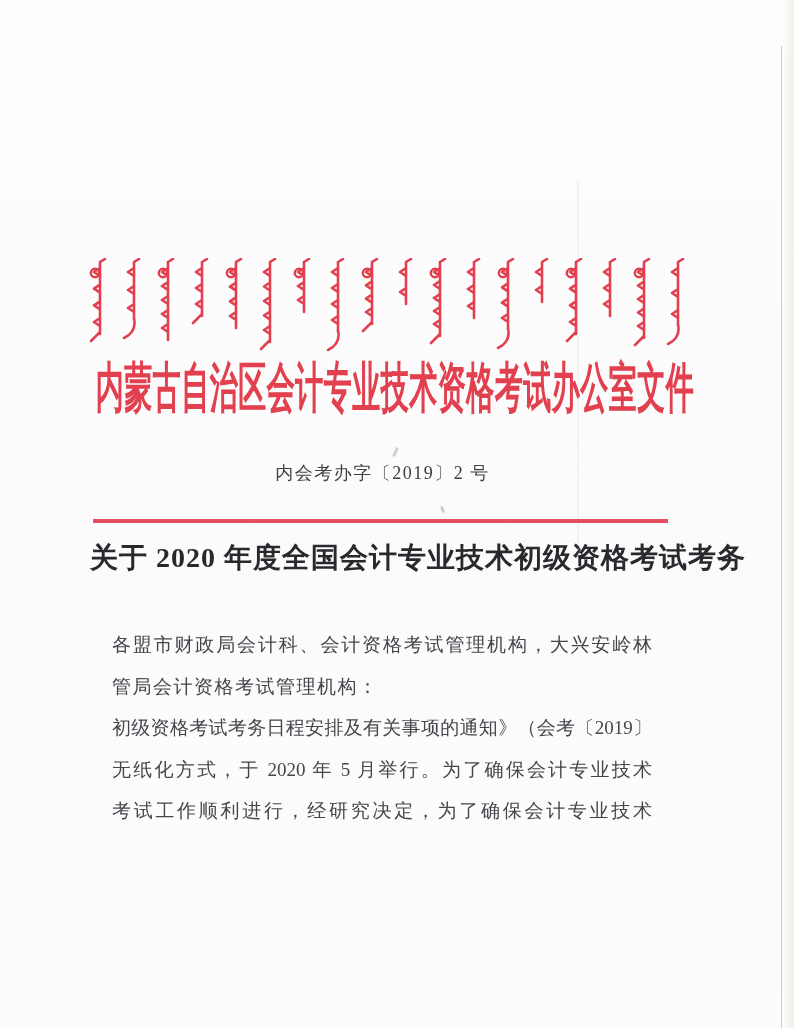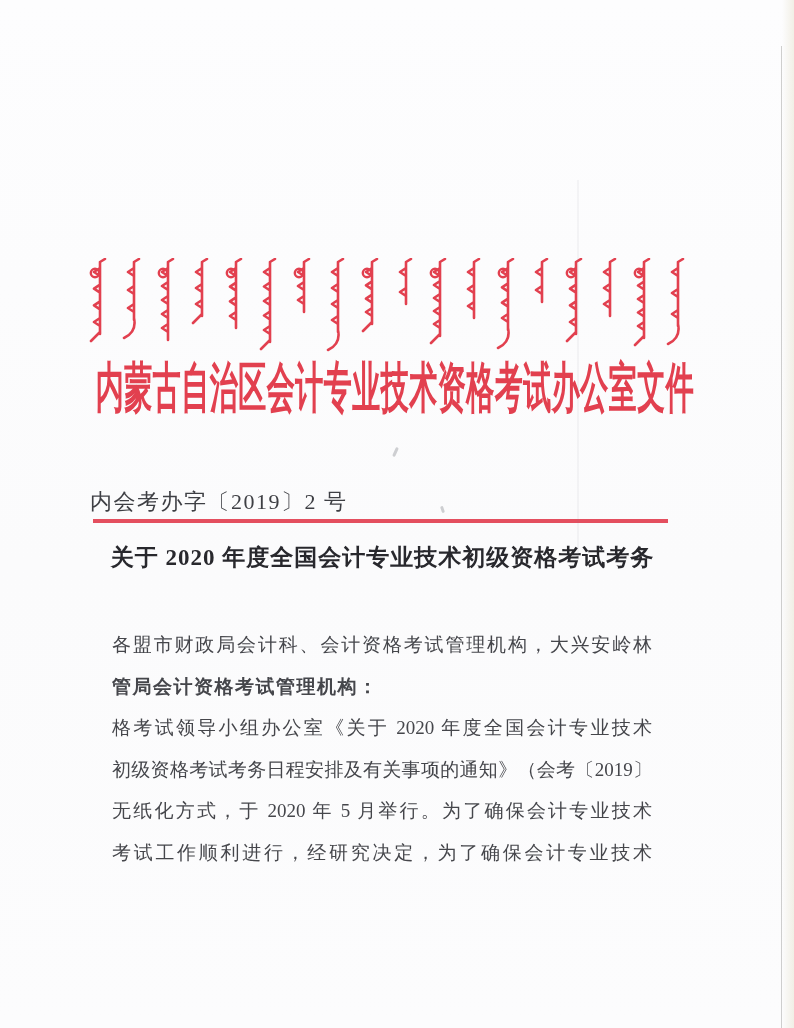--- a/index.html
+++ b/index.html
@@ -58,42 +58,43 @@
     letter-spacing: 0.5px;
     white-space: nowrap;
     color: var(--red, #e2404f);
     transform: scaleY(1.93);
     transform-origin: top center;
     font-family: "Liberation Serif", "DejaVu Serif", serif;
   }
 
   .doc-number {
     position: absolute;
-    left: 90px; top: 487px;
+    left: 90px; top: 461px;
     width: 585px;
-    font-size: 22px;
+    text-align: center;
+    font-size: 18px;
     letter-spacing: 1.5px;
     color: #3e3f44;
   }
 
   .red-rule {
     position: absolute;
     left: 93px; top: 519px;
     width: 575px; height: 3.5px;
     background: var(--rule, #e44f5f);
   }
 
   .doc-title {
     position: absolute;
     left: 90px; top: 537px;
     width: 585px;
     text-align: center;
     color: #28282d;
     font-weight: bold;
-    font-size: 23px;
+    font-size: 28px;
     letter-spacing: 1px;
   }
   .doc-title .t-line { height: 42px; line-height: 42px; white-space: nowrap; }
 
   .body-text {
     position: absolute;
     left: 112px; top: 624px;
     width: 540px;
     color: #45464b;
     font-size: 19px;
@@ -102,21 +103,20 @@
     height: 41.6px;
     line-height: 41.6px;
     text-align: justify;
     text-align-last: justify;
     overflow: hidden;
     white-space: nowrap;
   }
   .bline.short {
     text-align-last: left;
     letter-spacing: 1.5px;
-    font-weight: bold;
   }
 </style>
 </head>
 <body>
 
 <div class="page">
 
   <svg class="banner" id="bannerSvg" viewBox="0 0 618 102">
       <path d="M12 4 l5 -3 M12 4 v72 M12 10 l-6 4 l6 4 M12 26.666666666666668 l-6 4 l6 4 M12 43.333333333333336 l-6 4 l6 4 M12 60 l-6 4 l6 4 M12 74 l-9 9" fill="none" stroke="#e2404f" stroke-width="2.6" stroke-linecap="round" stroke-linejoin="round"></path>
       <circle cx="7" cy="15" r="4.2" fill="none" stroke="#e2404f" stroke-width="2.4"></circle>
@@ -156,21 +156,20 @@
   <div class="doc-title">
     <div class="t-line">关于 2020 年度全国会计专业技术初级资格考试考务</div>
   </div>
 
   <div class="body-text" id="bodyText">
       <div>
         <div class="bline">各盟市财政局会计科、会计资格考试管理机构，大兴安岭林</div>
         <div class="bline short">管局会计资格考试管理机构：</div>
       </div>
       <div>
-        <div class="bline">格考试领导小组办公室《关于 2020 年度全国会计专业技术</div>
         <div class="bline">初级资格考试考务日程安排及有关事项的通知》（会考〔2019〕</div>
         <div class="bline">无纸化方式，于 2020 年 5 月举行。为了确保会计专业技术</div>
         <div class="bline">考试工作顺利进行，经研究决定，为了确保会计专业技术</div>
       </div>
     </div>
 
   <div class="fold-line"></div>
   <div class="speck speck-1"></div>
   <div class="speck speck-2"></div>
   <div class="scan-edge-right"></div>

